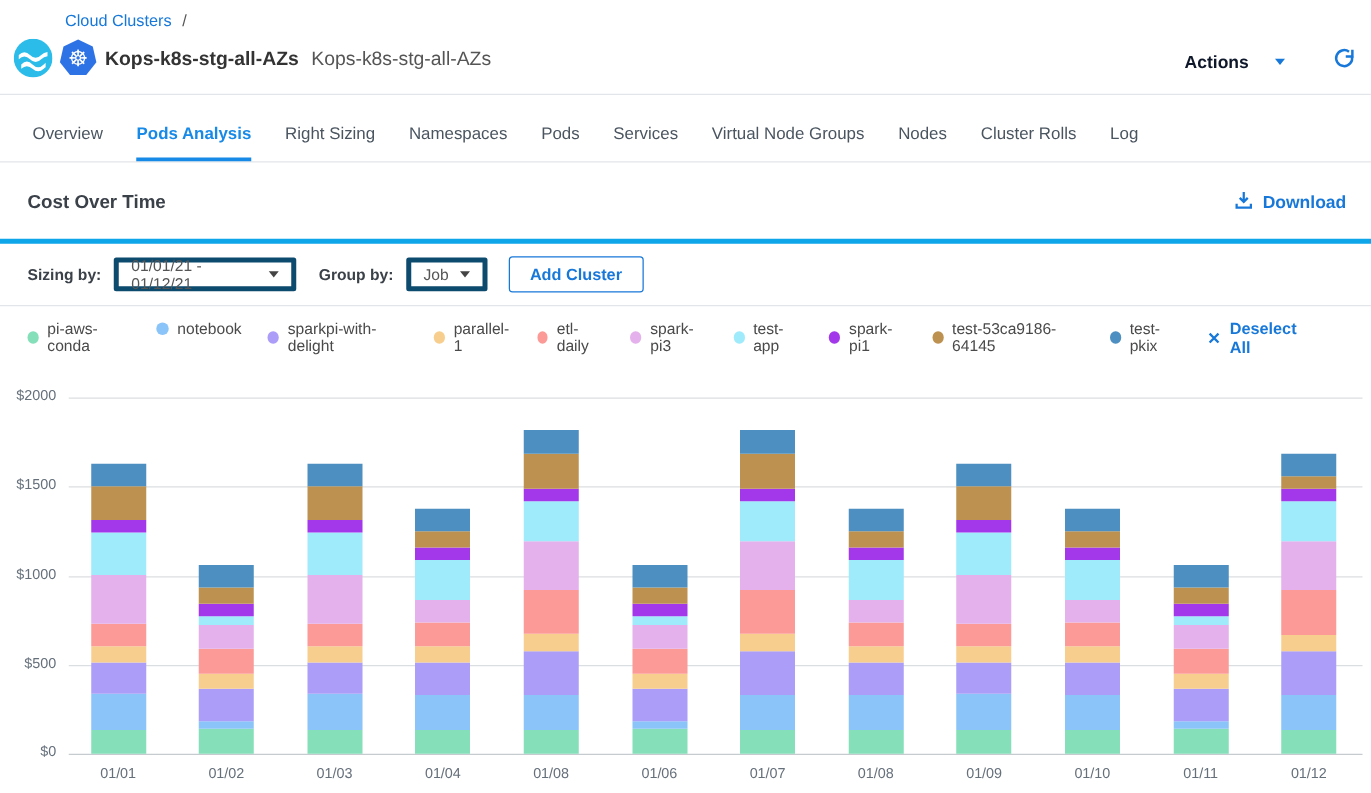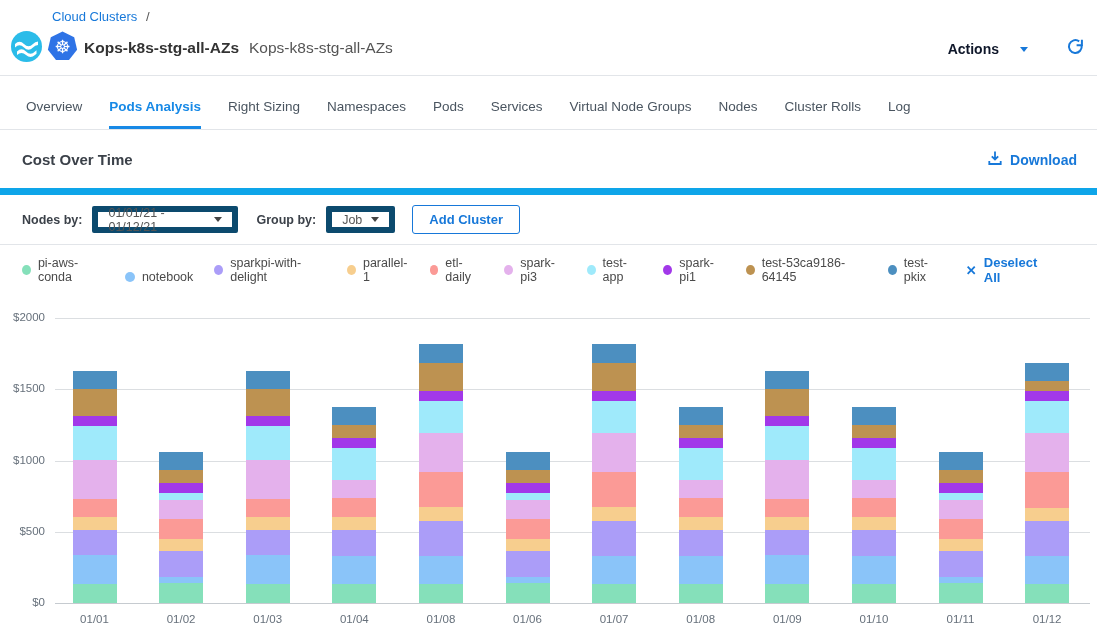--- a/index.html
+++ b/index.html
@@ -23,29 +23,29 @@
   .caret.blue{border-top-color:#1778D9;}
   .refresh{position:absolute;top:38px;right:12px;cursor:pointer;}
   .hdr-sep{position:absolute;top:75px;left:0;width:1097px;height:1px;background:#E2E5E9;}
 
   .tabs{position:absolute;top:76px;left:0;width:1097px;height:54px;border-bottom:1px solid #E2E5E9;
     display:flex;align-items:flex-end;padding-left:26px;gap:27px;box-sizing:border-box;}
   .tab{font-size:13.5px;color:#4A5560;padding-bottom:12px;border-bottom:3px solid transparent;
     cursor:pointer;white-space:nowrap;}
   .tab.active{color:#1789E6;border-bottom-color:#1789E6;font-weight:bold;}
 
-  .section-head{position:absolute;top:131px;left:0;width:1097px;height:64px;border-bottom:7px solid #0ea5e9;
+  .section-head{position:absolute;top:131px;left:0;width:1097px;height:64px;border-bottom:4px solid #0ea5e9;
     display:flex;align-items:center;justify-content:space-between;padding:0 20px 0 22px;box-sizing:border-box;}
   .section-title{font-size:15px;font-weight:bold;color:#3B4149;}
   .download{display:flex;align-items:center;gap:7px;color:#1778D9;font-weight:bold;font-size:14px;cursor:pointer;}
 
   .filter-bar{position:absolute;top:195px;left:0;width:1097px;height:50px;border-bottom:1px solid #E2E5E9;
     display:flex;align-items:center;padding-left:22px;box-sizing:border-box;}
   .flabel{font-size:12.5px;font-weight:bold;color:#3B4149;white-space:nowrap;}
-  .select{height:27px;border:6px solid #0c4a6e;border-radius:2px;background:#fff;display:flex;
+  .select{height:27px;border:4px solid #0c4a6e;border-radius:2px;background:#fff;display:flex;
     align-items:center;justify-content:space-between;gap:9px;padding:0 10px;font-size:12.5px;
     color:#555;cursor:pointer;box-sizing:border-box;}
   .select.date{width:146px;margin-left:10px;}
   .select.small{margin-left:10px;}
   .gap{width:18px;}
   .btn-add{margin-left:17px;height:29px;padding:0 16px;border:1px solid #1778D9;border-radius:3px;
     background:#fff;color:#1778D9;font-weight:bold;font-size:13px;font-family:inherit;cursor:pointer;}
   .view-by{margin-left:auto;margin-right:24px;display:flex;align-items:center;}
 
   .legend{position:absolute;top:245px;left:0;width:1097px;height:50px;display:flex;align-items:center;
@@ -121,36 +121,36 @@
       <svg width="16" height="16" viewBox="0 0 16 16">
         <path d="M8 1.5 v7.5 M4.8 6.3 L8 9.5 L11.2 6.3" fill="none" stroke="#1778D9" stroke-width="1.8"></path>
         <path d="M2.3 11 v3 h11.4 v-3" fill="none" stroke="#1778D9" stroke-width="1.8"></path>
       </svg>
     </span>
     <span>Download</span>
   </span>
 </div>
 
 <div class="filter-bar">
-  <span class="flabel">Nodes by:</span>
+  <span class="flabel">Sizing by:</span>
   <span class="select date">
     <span>01/01/21 - 01/12/21</span>
     <span class="caret"></span>
   </span>
   <span class="gap"></span>
   <span class="flabel">Group by:</span>
   <span class="select small">
     <span>Job</span>
     <span class="caret"></span>
   </span>
   <button class="btn-add">Add Cluster</button>
 </div>
 
 <div class="legend">
-  <span id="legend-items" style="display:flex;align-items:flex-end;gap:21px;">
+  <span id="legend-items" style="display:flex;align-items:flex-start;gap:21px;">
       <span class="legend-item">
         <span class="dot" style="background: rgb(133, 224, 186);"></span>
         <span class="llabel">pi-aws-conda</span>
       </span>
       <span class="legend-item">
         <span class="dot" style="background: rgb(138, 196, 249);"></span>
         <span class="llabel">notebook</span>
       </span>
       <span class="legend-item">
         <span class="dot" style="background: rgb(171, 157, 248);"></span>

